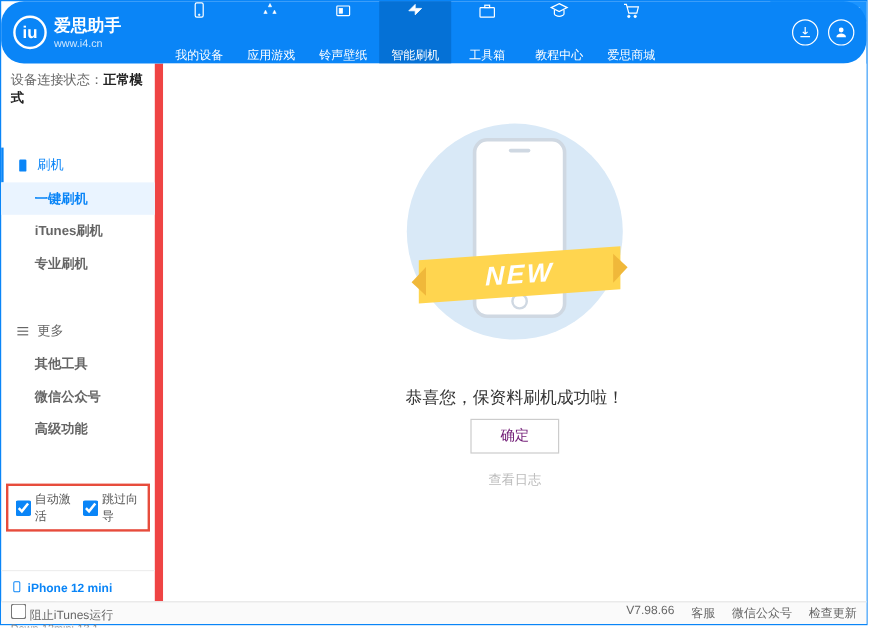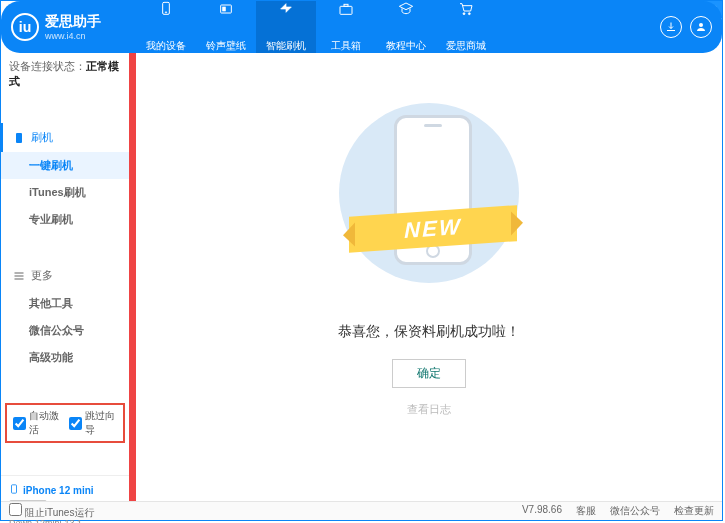--- a/index.html
+++ b/index.html
@@ -44,21 +44,21 @@
 .illustration { margin-top: 40px; width: 200px; height: 200px; position: relative; }
 .phone-bg { position: absolute; width: 180px; height: 180px; background: #d9e9f7; border-radius: 50%; left: 10px; top: 10px; }
 .phone { position: absolute; left: 65px; top: 22px; width: 78px; height: 150px; background: #fff; border: 3px solid #cfd8e2; border-radius: 12px; }
 .phone::before { content: ''; position: absolute; top: 6px; left: 50%; transform: translateX(-50%); width: 18px; height: 3px; background: #cfd8e2; border-radius: 2px; }
 .phone::after { content: ''; position: absolute; bottom: 4px; left: 50%; transform: translateX(-50%); width: 10px; height: 10px; border: 2px solid #cfd8e2; border-radius: 50%; }
 .ribbon { position: absolute; left: 20px; top: 118px; width: 168px; height: 36px; background: #ffd54f; transform: skewY(-4deg); display: flex; align-items: center; justify-content: center; color: #fff; font-weight: bold; font-size: 22px; font-style: italic; letter-spacing: 2px; }
 .ribbon::before, .ribbon::after { content: ''; position: absolute; width: 0; height: 0; border: 12px solid transparent; }
 .ribbon::before { left: -18px; border-right-color: #f0b83a; top: 6px; }
 .ribbon::after { right: -18px; border-left-color: #f0b83a; top: 6px; }
 .success-text { margin-top: 30px; font-size: 14px; color: #333; }
-.ok-btn { margin-top: 18px; padding: 5px 24px; border: 1px solid #ccc; background: #fff; color: #0f766e; cursor: pointer; font-size: 12px; }
+.ok-btn { margin-top: 8px; padding: 5px 24px; border: 1px solid #ccc; background: #fff; color: #701a75; cursor: pointer; font-size: 12px; }
 .view-log { margin-top: 14px; font-size: 11px; color: #bbb; cursor: pointer; }
 .footer { position: absolute; bottom: 0; left: 0; right: 0; height: 19px; border-top: 1px solid #e5e5e5; background: #fafafa; display: flex; align-items: center; font-size: 10px; color: #666; padding: 0 8px; }
 .footer-left { display: flex; align-items: center; gap: 4px; }
 .footer-right { margin-left: auto; display: flex; gap: 14px; }
 .footer-right span { cursor: pointer; }
 </style>
 </head>
 <body>
 
 <div class="window">
@@ -79,20 +79,28 @@
     </div>
     <div class="nav" id="nav">
         <div class="nav-item">
           <div class="nav-icon">
             <svg viewBox="0 0 24 24">
               <rect x="7" y="2" width="10" height="18" rx="2" fill="none" stroke="#fff" stroke-width="1.5"></rect>
               <circle cx="12" cy="17" r="1" fill="#fff"></circle>
             </svg>
           </div>
           <span>我的设备</span>
+        </div>
+        <div class="nav-item">
+          <div class="nav-icon">
+            <svg viewBox="0 0 24 24">
+              <path d="M12 2l3 6h-6z M4 14l3 6h-6z M20 14l3 6h-6z" transform="scale(0.7) translate(3,2)"></path>
+            </svg>
+          </div>
+          <span>应用游戏</span>
         </div>
         <div class="nav-item">
           <div class="nav-icon">
             <svg viewBox="0 0 24 24">
               <rect x="4" y="6" width="16" height="12" rx="1" fill="none" stroke="#fff" stroke-width="1.5"></rect>
               <rect x="7" y="9" width="4" height="6" fill="#fff"></rect>
             </svg>
           </div>
           <span>铃声壁纸</span>
         </div>

